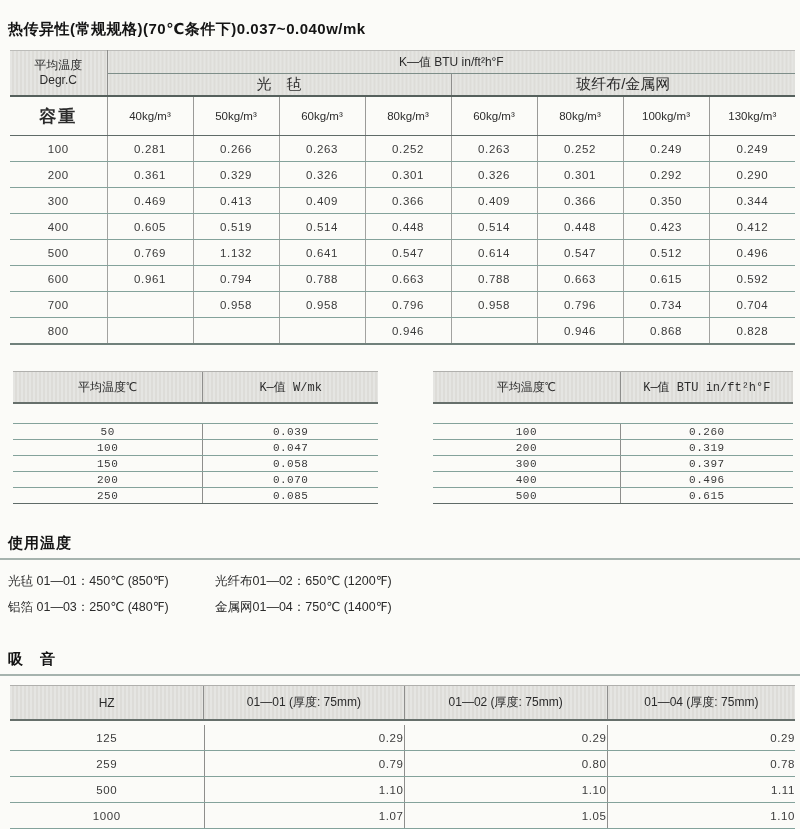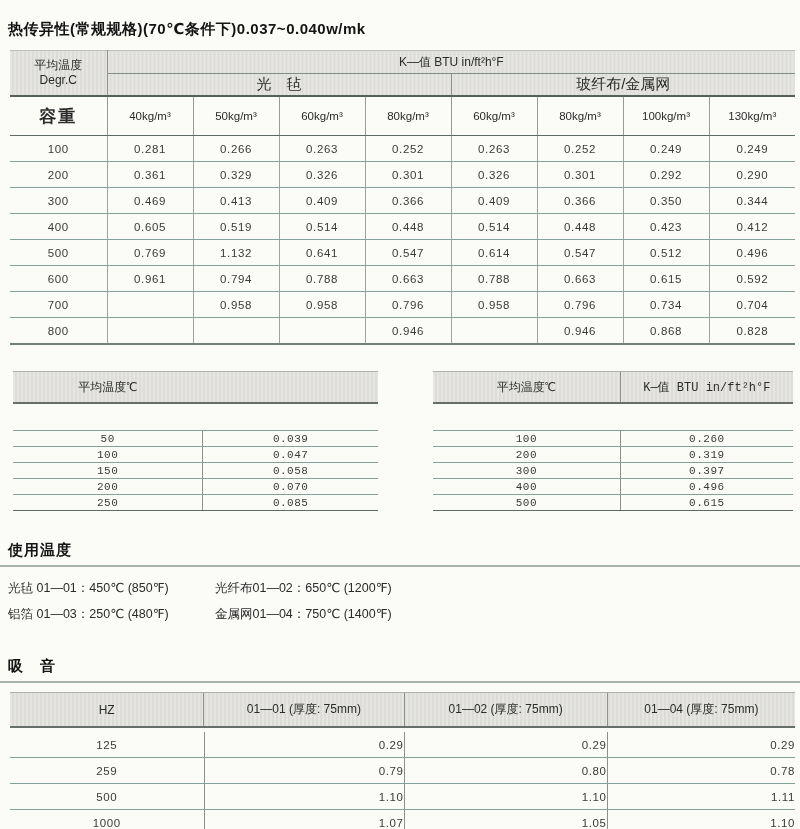--- a/index.html
+++ b/index.html
@@ -57,21 +57,21 @@
   .stable{width:365px;font-family:Liberation Mono, monospace;}
   .stable.right{margin-left:55px;width:360px;}
   .shead{
     display:flex;height:30px;align-items:center;
     border-top:1px solid #b0b0ad;border-bottom:2px solid #666f6b;
     font-size:12px;
   }
   .shead .c1{width:52%;text-align:center;}
   .shead .c2{width:48%;text-align:center;border-left:1px solid #8e8e8c;height:100%;
              display:flex;align-items:center;justify-content:center;}
-  .sbody{margin-top:26px;}
+  .sbody{margin-top:19px;}
   .sbody table{width:100%;border-collapse:collapse;table-layout:fixed;}
   .sbody td{
     height:15px;text-align:center;font-size:11px;letter-spacing:0.5px;
     border-bottom:1px solid #84a29b;color:#3a3a3a;padding:0;
   }
   .sbody tr:first-child td{border-top:1px solid #84a29b;}
   .sbody tr:last-child td{border-bottom:1px solid #5f6b68;}
   .sbody td:nth-child(2){border-left:1px solid #8e8e8c;}
   .sbody col.c1{width:52%;}
 
@@ -241,20 +241,21 @@
           <td>0.868</td>
           <td>0.828</td>
         </tr>
       </tbody>
   </table>
 
   <div class="smallrow">
     <div class="stable">
       <div class="shead shade">
         <div class="c1">平均温度℃</div>
+        <div class="c2">K—值  W/mk</div>
       </div>
       <div class="sbody">
         <table>
           <colgroup>
               <col class="c1">
               <col>
             </colgroup>
           <tbody>
               <tr>
                 <td>50</td>

